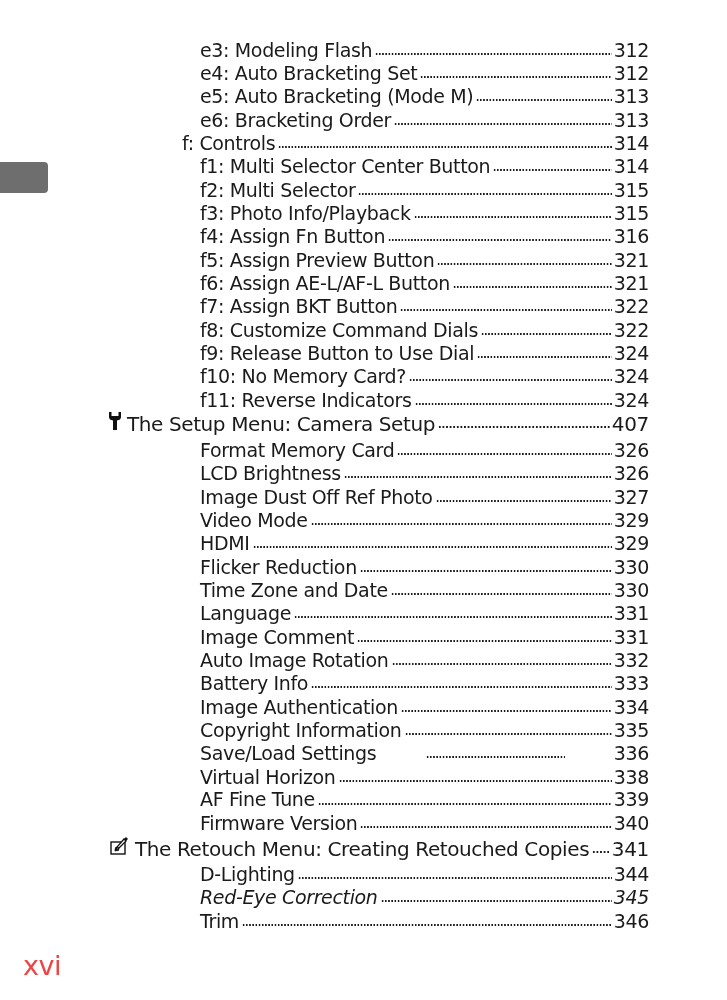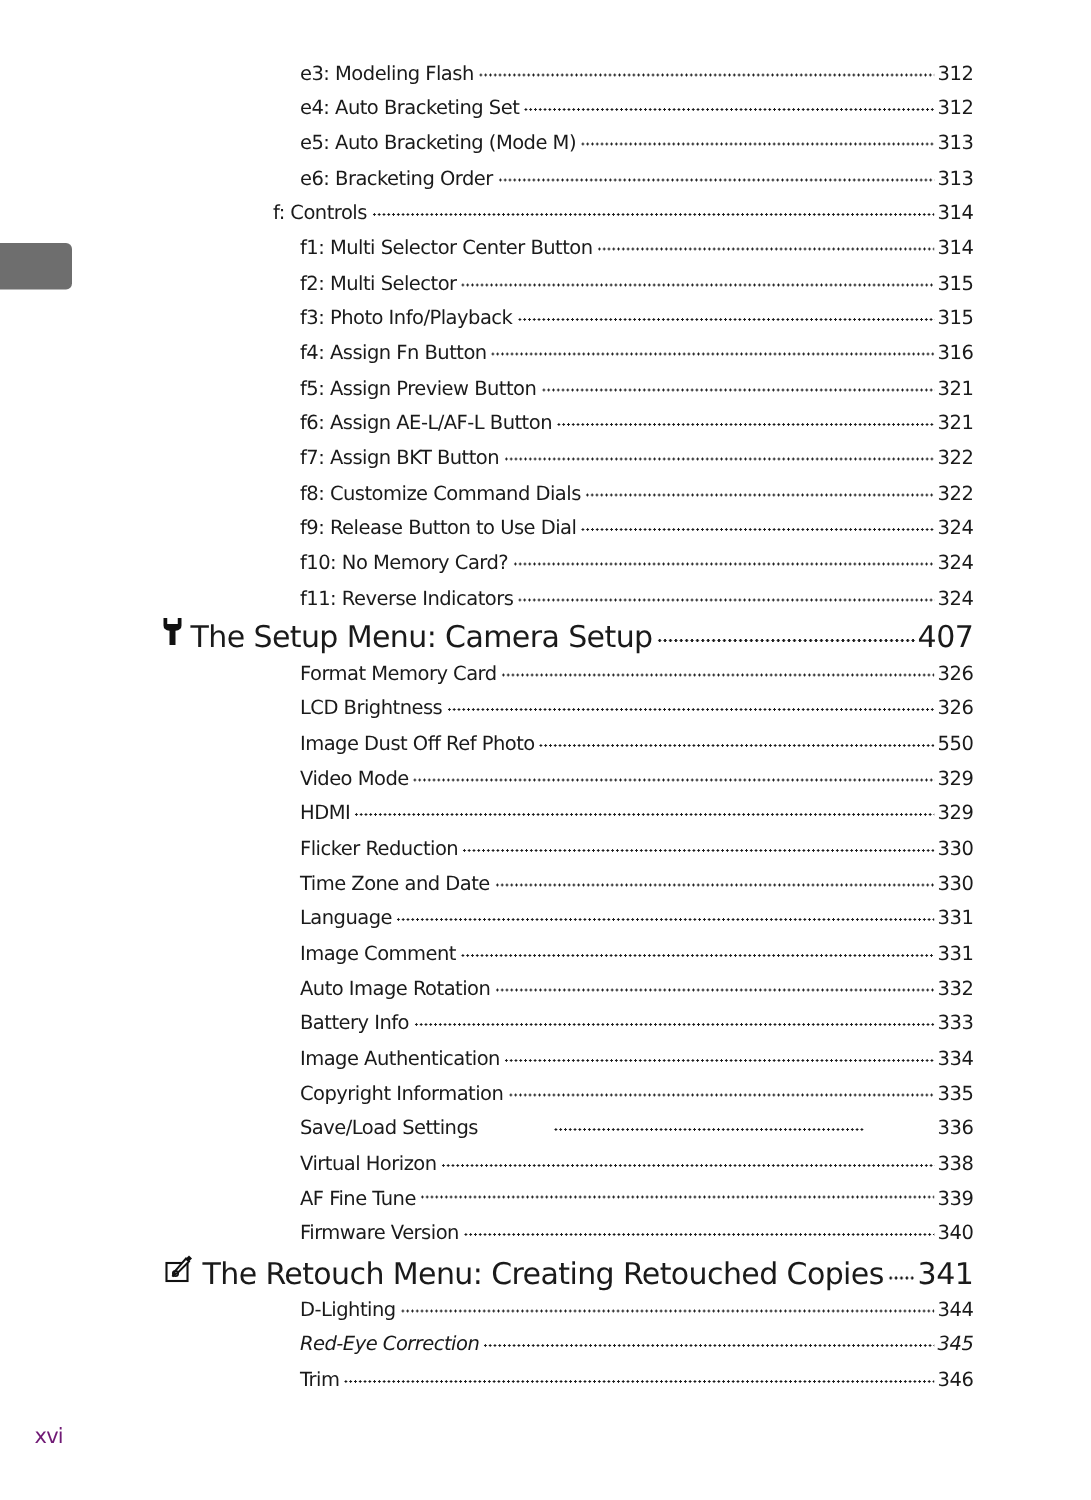--- a/index.html
+++ b/index.html
@@ -10,43 +10,43 @@
     }
     .side-tab {
       position: absolute; left: 0; top: 162px; width: 48px; height: 31px;
       background: #6e6e6e; border-radius: 0 4px 4px 0;
     }
     .toc { position: absolute; left: 0; top: 0; width: 727px; }
     .entry {
       position: absolute; display: flex; align-items: baseline;
       white-space: nowrap; right: 78px;
     }
-    .entry.sub { font-size: 13px; height: 23px; line-height: 23px; }
+    .entry.sub { font-size: 19px; height: 23px; line-height: 23px; }
     .entry.head { font-size: 20px; height: 26px; line-height: 26px; }
     .entry .label { flex: 0 0 auto; letter-spacing: -0.35px; }
     .entry.head .label { letter-spacing: -0.4px; }
     .entry .leader {
       flex: 1 1 auto; overflow: hidden; margin: 0 2px 0 3px;
       position: relative; height: 1em; align-self: baseline;
     }
     .entry .leader::before {
       content: "";
       position: absolute; left: 0; right: 0; bottom: 0.12em;
       height: 2px;
       background-image: radial-gradient(circle, #1a1a1a 0.7px, transparent 0.9px);
       background-size: 3.2px 2px;
       background-repeat: repeat-x;
     }
     .entry.head .leader::before { height: 2.4px; background-size: 3.6px 2.4px;
       background-image: radial-gradient(circle, #1a1a1a 0.85px, transparent 1.05px); }
     .entry .page { flex: 0 0 auto; letter-spacing: -0.3px; }
     .icon { display: inline-block; margin-right: 5px; vertical-align: -2px; }
     .page-number {
-      position: absolute; left: 23px; top: 950px; font-size: 14px;
-      letter-spacing: -0.5px; color: #701a75;
+      position: absolute; left: 23px; top: 950px; font-size: 27px;
+      letter-spacing: -0.5px; color: #ef4444;
     }
   </style>
 </head>
 <body>
 
 <div class="side-tab"></div>
 
 <div class="toc">
 
   <div class="entry sub" style="left:200px;top:38px;">
@@ -147,21 +147,21 @@
       <span class="page">326</span>
     </div>
   <div class="entry sub" style="left:200px;top:461px;">
       <span class="label">LCD Brightness</span>
       <span class="leader"></span>
       <span class="page">326</span>
     </div>
   <div class="entry sub" style="left:200px;top:485px;">
       <span class="label">Image Dust Off Ref Photo</span>
       <span class="leader"></span>
-      <span class="page">550</span>
+      <span class="page">327</span>
     </div>
   <div class="entry sub" style="left:200px;top:508px;">
       <span class="label">Video Mode</span>
       <span class="leader"></span>
       <span class="page">329</span>
     </div>
   <div class="entry sub" style="left:200px;top:531px;">
       <span class="label">HDMI</span>
       <span class="leader"></span>
       <span class="page">329</span>

